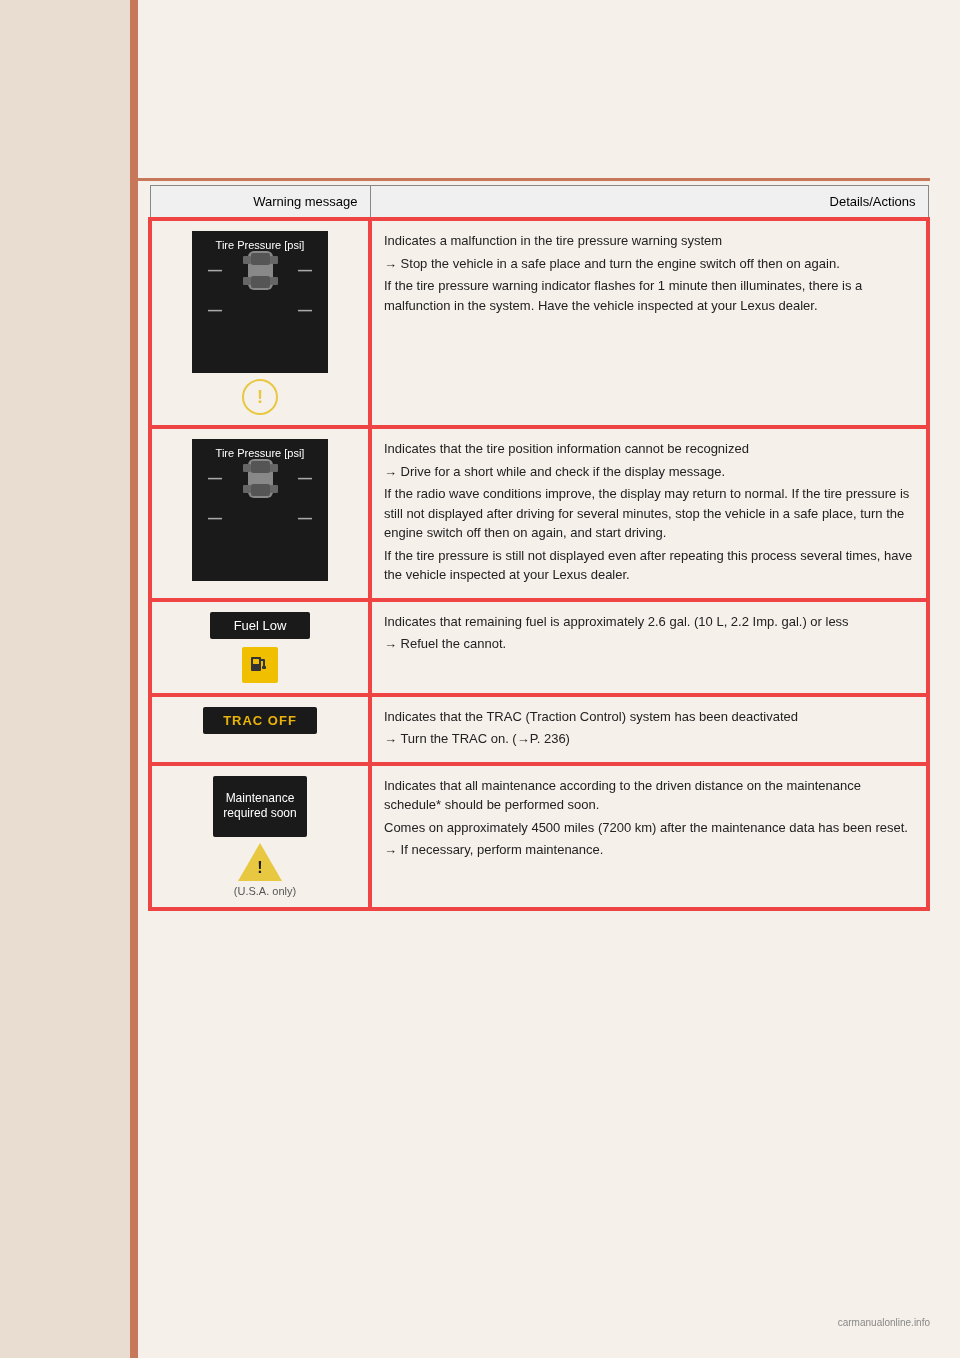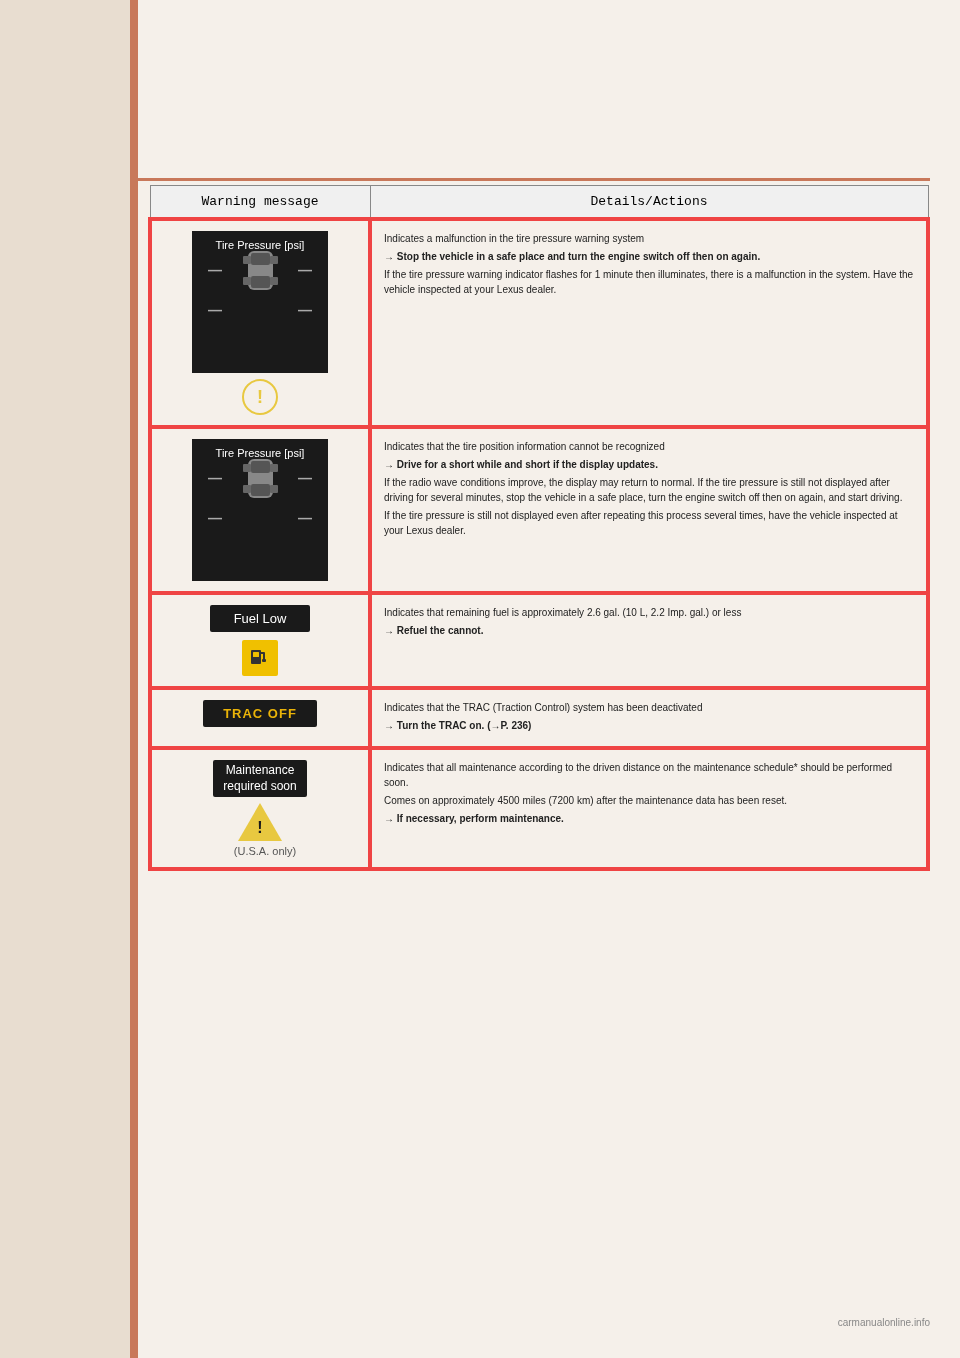--- a/index.html
+++ b/index.html
@@ -66,38 +66,38 @@
       border-collapse: collapse;
       border: 1px solid #888;
     }
 
     .warning-table th {
       background: #f0f0f0;
       border: 1px solid #888;
       padding: 8px 12px;
       font-size: 13px;
       font-weight: normal;
-      text-align: center;
-      font-family: Liberation Mono, monospace;
+      text-align: right;
+      font-family: Liberation Sans, sans-serif;
     }
 
     .warning-table td {
       border: 4px solid #ef4444;
       vertical-align: top;
       padding: 10px 12px;
     }
 
     .warning-cell {
       width: 220px;
       text-align: center;
       vertical-align: middle;
     }
 
     .details-cell {
-      font-size: 10px;
+      font-size: 13px;
       line-height: 1.5;
       color: #222;
     }
 
     .tire-pressure-container {
       background: #1a1a1a;
       padding: 8px;
       display: inline-block;
       margin: 0 auto;
     }
@@ -173,38 +173,38 @@
       font-weight: bold;
       display: inline-block;
       border-radius: 2px;
       letter-spacing: 1px;
     }
 
     
     .maintenance-box {
       background: #1a1a1a;
       color: #ffffff;
-      padding: 3px 10px;
+      padding: 15px 10px;
       font-size: 12px;
       display: inline-block;
       border-radius: 2px;
       text-align: center;
       line-height: 1.3;
       margin-bottom: 6px;
     }
 
     .usa-only {
       font-size: 11px;
       color: #555;
       margin-top: 4px;
       margin-left: 10px;
     }
 
     .arrow-text {
-      font-weight: bold;
+      font-weight: normal;
     }
 
     .details-cell p {
       margin-bottom: 3px;
     }
 
     .watermark {
       position: absolute;
       bottom: 30px;
       right: 30px;
@@ -286,21 +286,21 @@
               </svg>
               <span class="dash-text">—</span>
               <span class="dash-text">—</span>
               <span></span>
               <span class="dash-text">—</span>
             </div>
           </div>
         </td>
         <td class="details-cell">
           <p>Indicates that the tire position information cannot be recognized</p>
-          <p><span class="arrow-text">→ Drive for a short while and short if the display updates.</span></p>
+          <p><span class="arrow-text">→ Drive for a short while and check if the display message.</span></p>
           <p>If the radio wave conditions improve, the display may return to normal. If the tire pressure is still not displayed after driving for several minutes, stop the vehicle in a safe place, turn the engine switch off then on again, and start driving.</p>
           <p>If the tire pressure is still not displayed even after repeating this process several times, have the vehicle inspected at your Lexus dealer.</p>
         </td>
       </tr>
 
 
       <tr>
         <td class="warning-cell">
           <div class="fuel-low-box">
             <span>Fuel Low</span>

